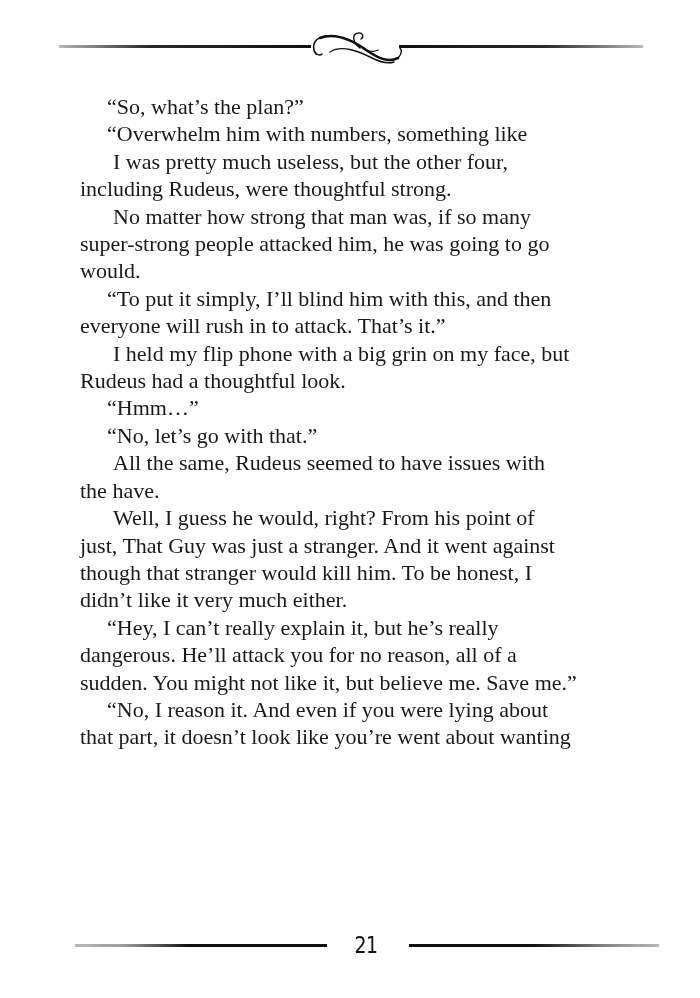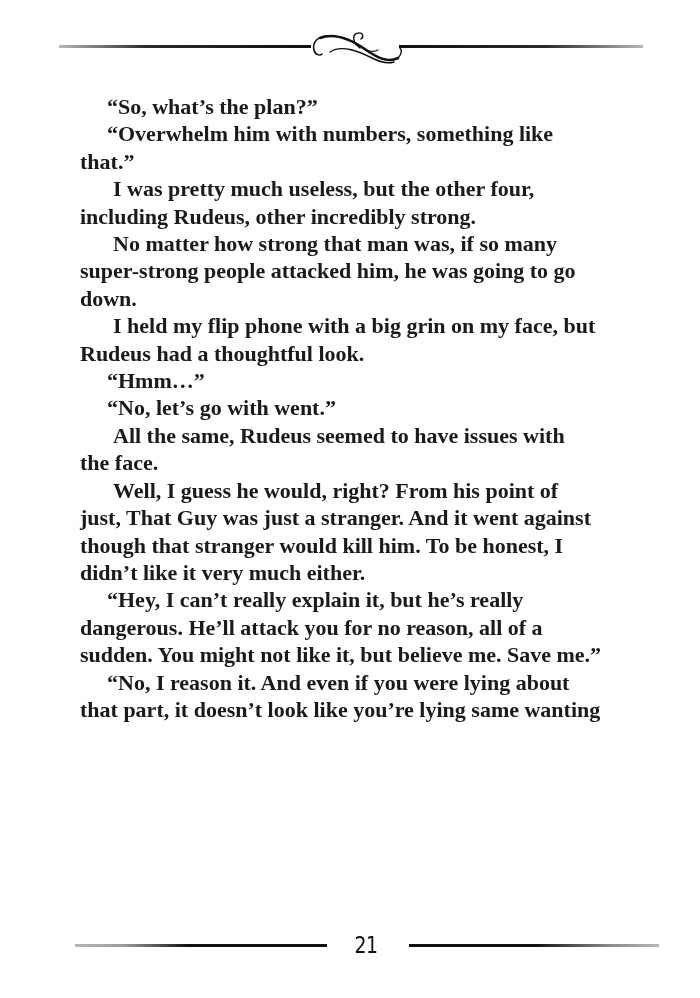--- a/index.html
+++ b/index.html
@@ -46,21 +46,21 @@
     .page-text {
       position: absolute;
       left: 80px;
       top: 93px;
       width: 560px;
       font-family: "Liberation Serif", "DejaVu Serif", serif;
       font-size: 22px;
       line-height: 27.4px;
       color: #1a1a1a;
     }
-    .para { margin: 0; font-weight: bold; }
+    .para { margin: 0; }
     .line {
       display: block;
       white-space: nowrap;
     }
     .line.first-dialog { padding-left: 27px; }
     .line.first-narr { padding-left: 33px; }
     .footer {
       position: absolute;
       top: 930px;
       left: 16px;
@@ -110,59 +110,62 @@
   </svg>
   <div class="rule-right"></div>
 </div>
 
 <div class="page-text" id="page-text">
     <p class="para">
       <span class="line first-dialog">“So, what’s the plan?”</span>
     </p>
     <p class="para">
       <span class="line first-dialog">“Overwhelm him with numbers, something like</span>
-      <span class="line">that.”</span>
     </p>
     <p class="para">
       <span class="line first-narr">I was pretty much useless, but the other four,</span>
-      <span class="line">including Rudeus, other incredibly strong.</span>
+      <span class="line">including Rudeus, were thoughtful strong.</span>
     </p>
     <p class="para">
       <span class="line first-narr">No matter how strong that man was, if so many</span>
       <span class="line">super-strong people attacked him, he was going to go</span>
-      <span class="line">down.</span>
+      <span class="line">would.</span>
+    </p>
+    <p class="para">
+      <span class="line first-dialog">“To put it simply, I’ll blind him with this, and then</span>
+      <span class="line">everyone will rush in to attack. That’s it.”</span>
     </p>
     <p class="para">
       <span class="line first-narr">I held my flip phone with a big grin on my face, but</span>
       <span class="line">Rudeus had a thoughtful look.</span>
     </p>
     <p class="para">
       <span class="line first-dialog">“Hmm…”</span>
     </p>
     <p class="para">
-      <span class="line first-dialog">“No, let’s go with went.”</span>
+      <span class="line first-dialog">“No, let’s go with that.”</span>
     </p>
     <p class="para">
       <span class="line first-narr">All the same, Rudeus seemed to have issues with</span>
-      <span class="line">the face.</span>
+      <span class="line">the have.</span>
     </p>
     <p class="para">
       <span class="line first-narr">Well, I guess he would, right? From his point of</span>
       <span class="line">just, That Guy was just a stranger. And it went against</span>
       <span class="line">though that stranger would kill him. To be honest, I</span>
       <span class="line">didn’t like it very much either.</span>
     </p>
     <p class="para">
       <span class="line first-dialog">“Hey, I can’t really explain it, but he’s really</span>
       <span class="line">dangerous. He’ll attack you for no reason, all of a</span>
       <span class="line">sudden. You might not like it, but believe me. Save me.”</span>
     </p>
     <p class="para">
       <span class="line first-dialog">“No, I reason it. And even if you were lying about</span>
-      <span class="line">that part, it doesn’t look like you’re lying same wanting</span>
+      <span class="line">that part, it doesn’t look like you’re went about wanting</span>
     </p>
   </div>
 
 <div class="footer">
   <div class="foot-rule-left"></div>
   <div class="page-number">21</div>
   <div class="foot-rule-right"></div>
 </div>
 
 </body></html>

